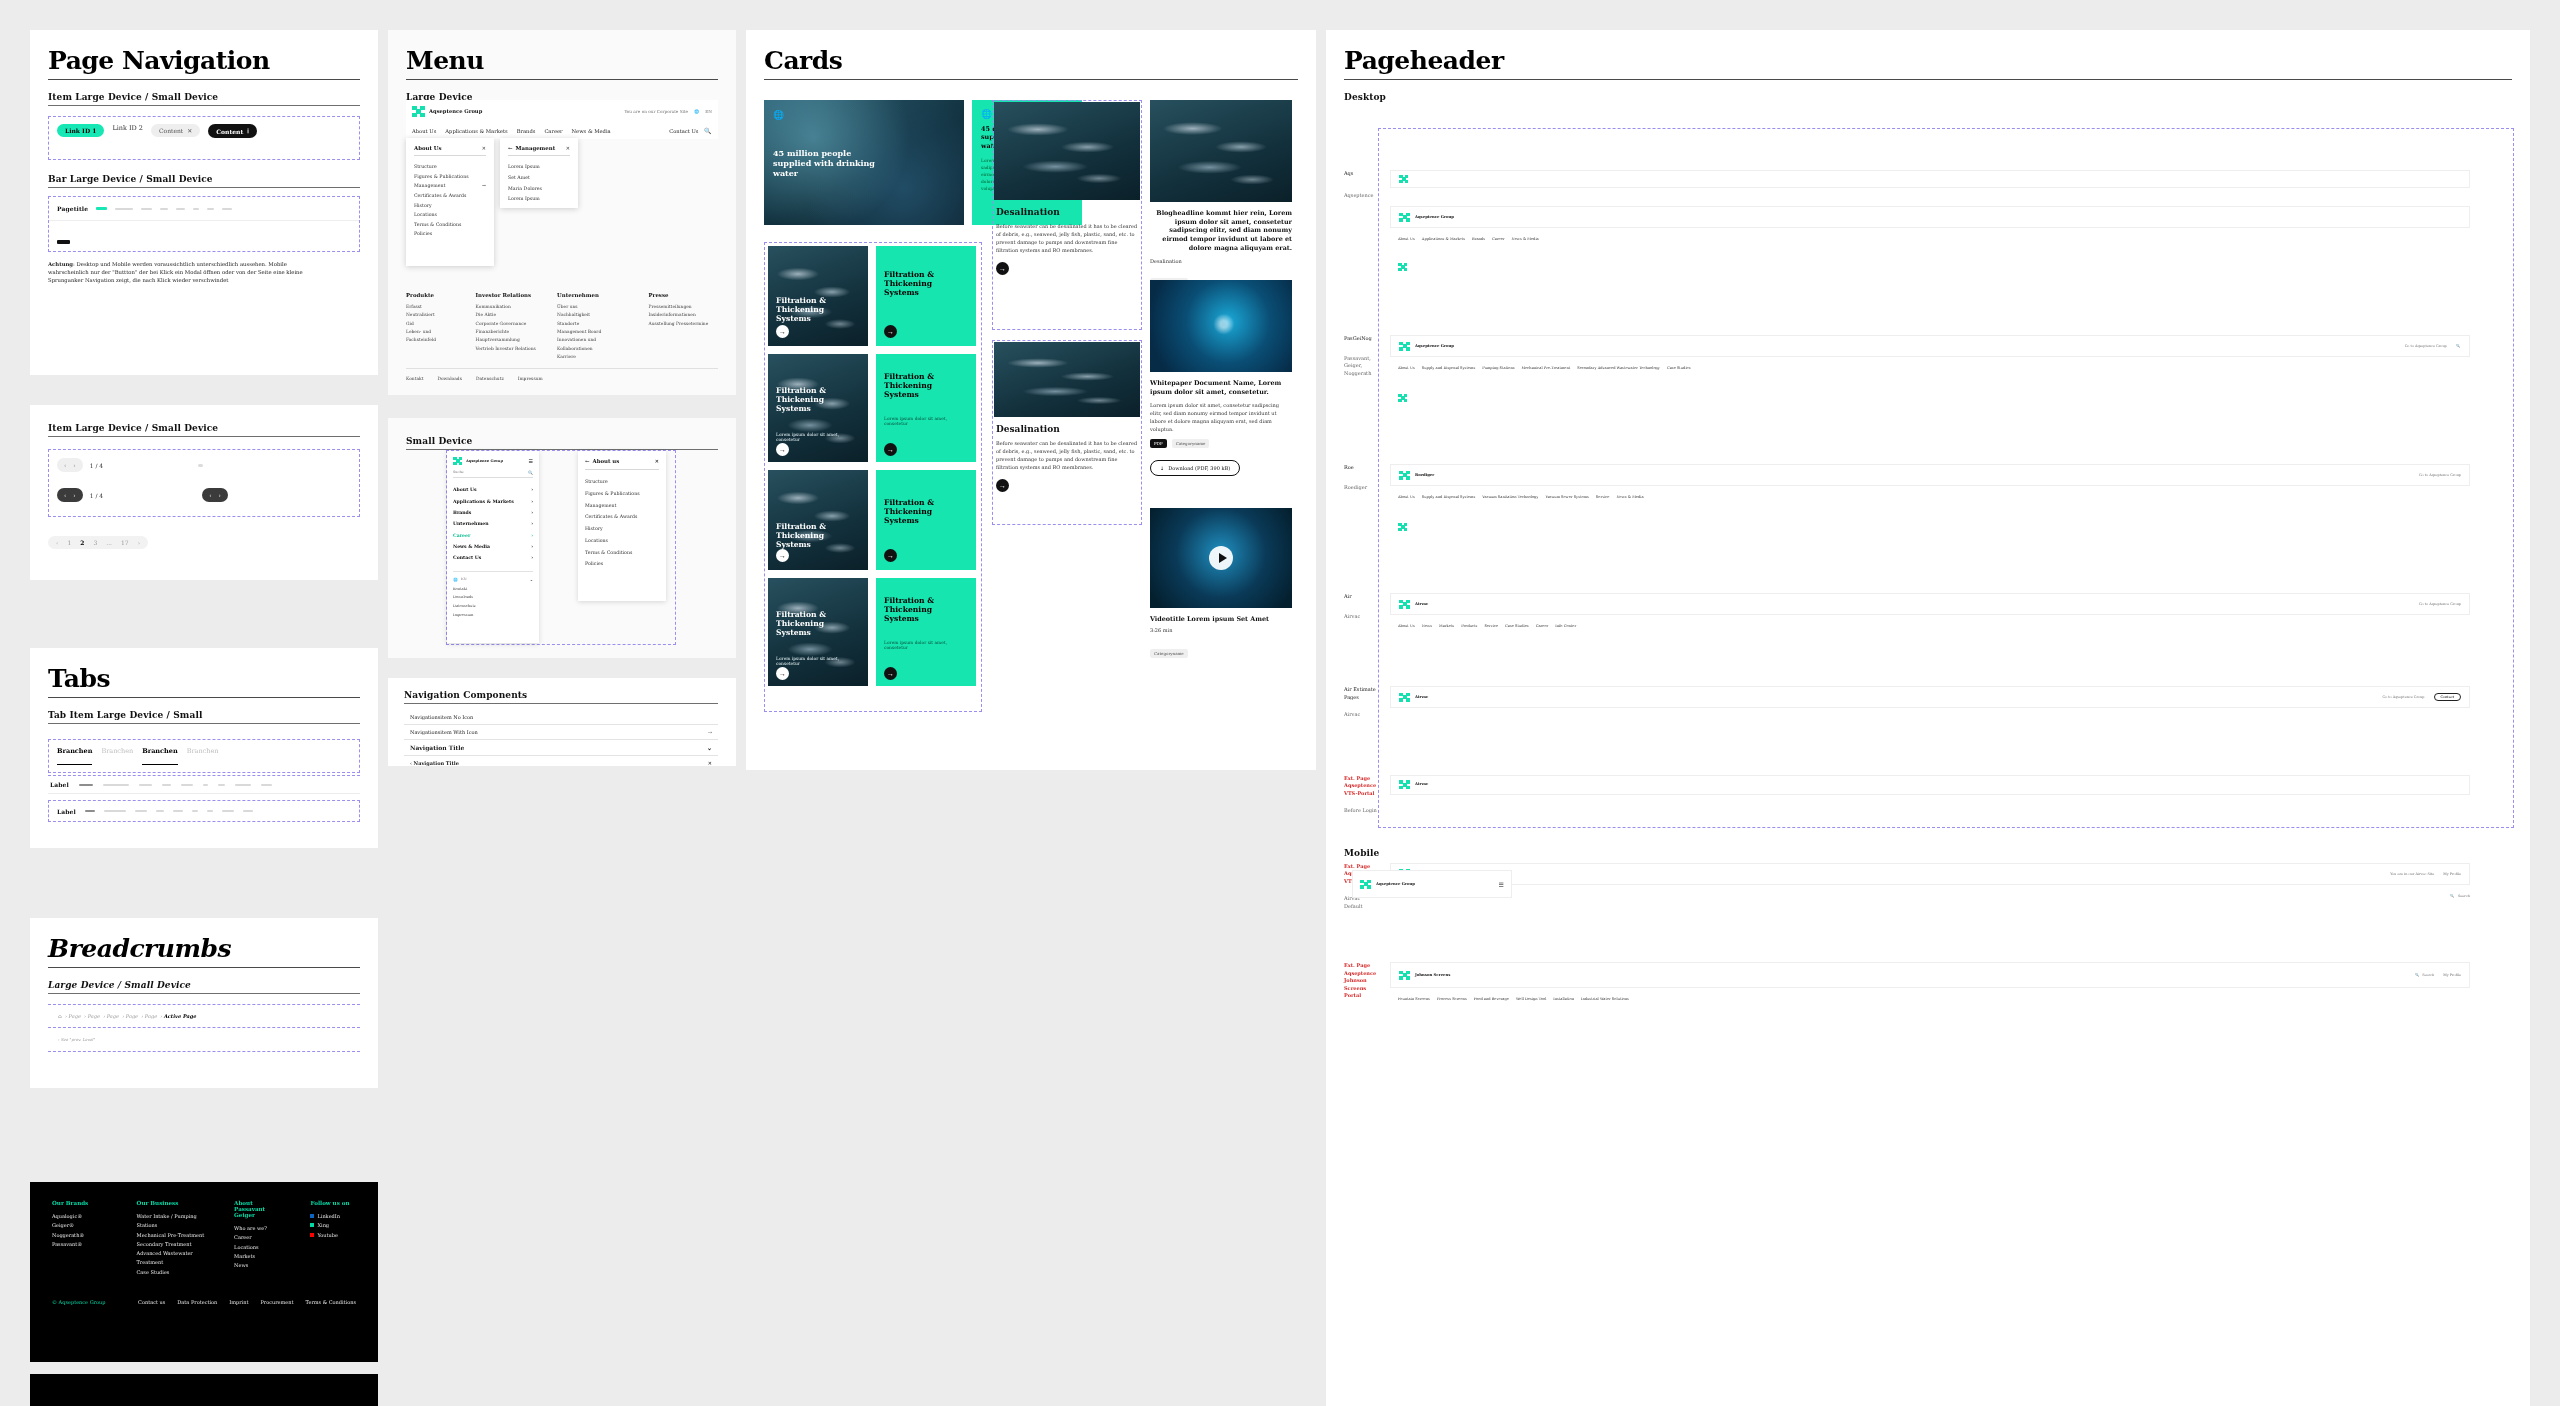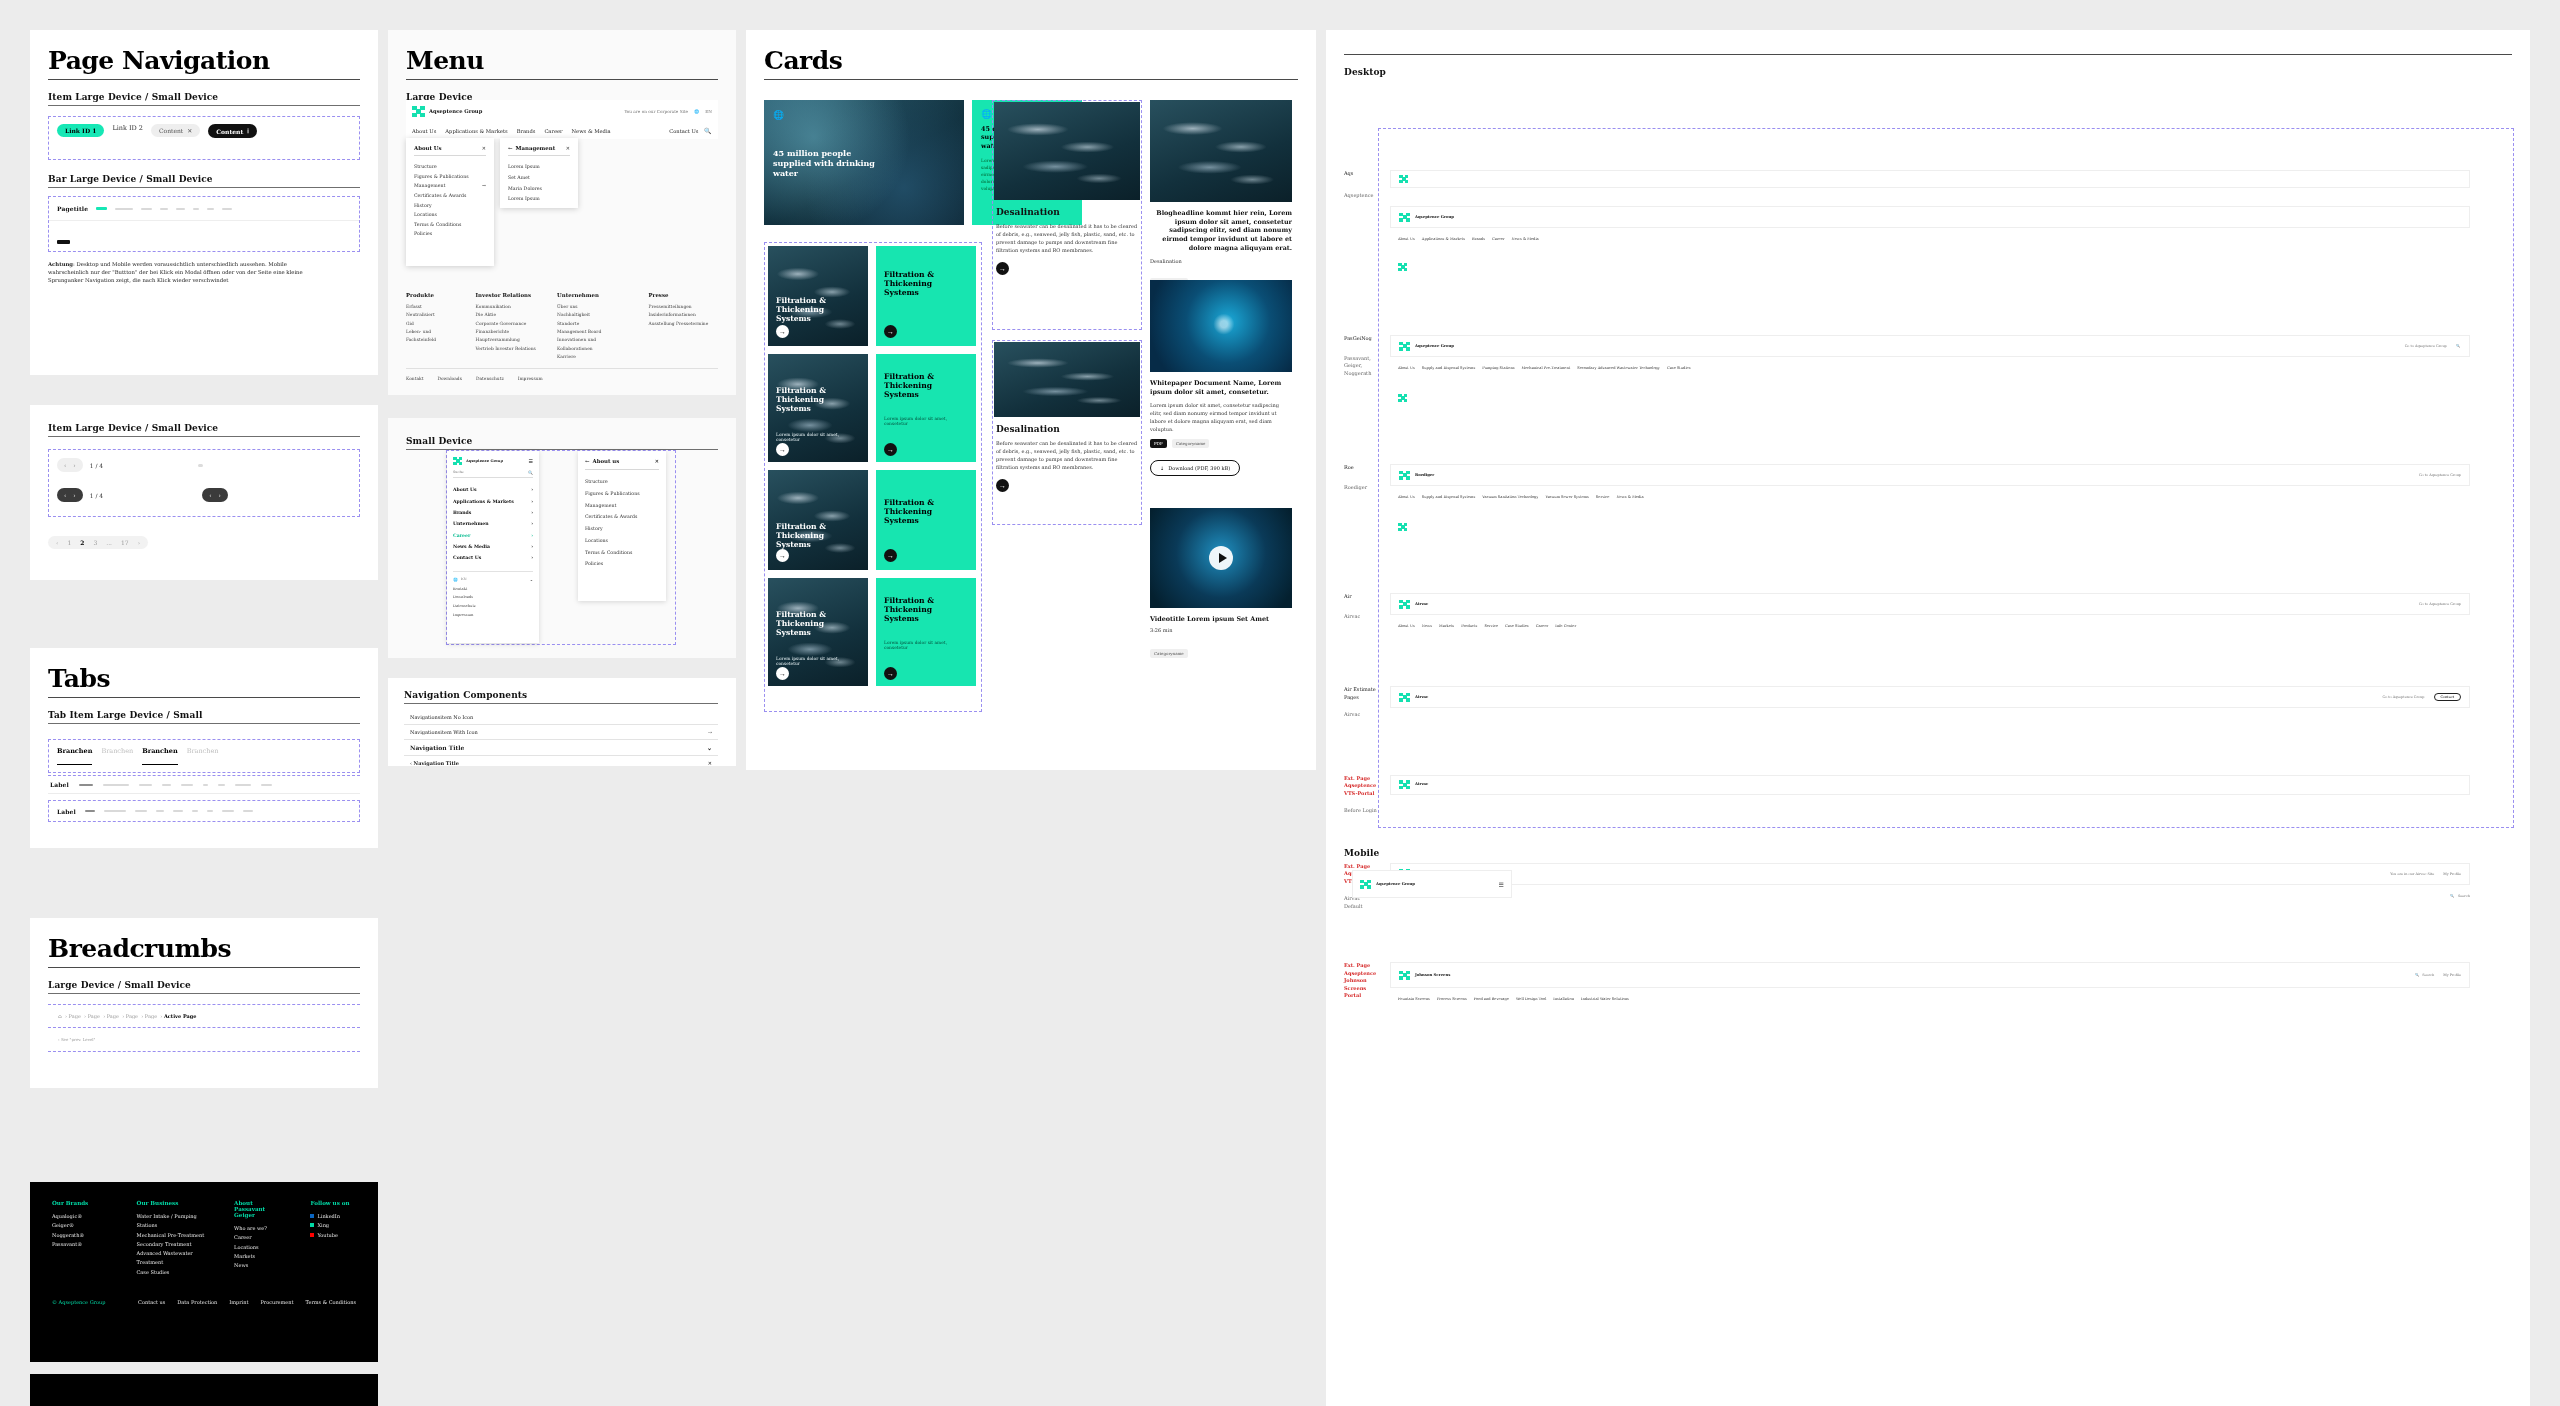--- a/index.html
+++ b/index.html
@@ -264,21 +264,21 @@
           <span class="bar-ghost" style="width:10px"></span>
         <span class="bar-ghost" style="width:6px"></span>
           <span class="bar-ghost" style="width:6px"></span>
         <span class="bar-ghost" style="width:12px"></span>
           <span class="bar-ghost" style="width:10px"></span>
       </div>
     </div>
   </div>
 
   <div class="frame" id="col1-bc">
-    <div style="padding:18px;">
+    <div style="padding:18px;font-style:italic;">
       <div class="frame-title h1">Breadcrumbs</div>
       <div class="rule" style="margin-top:6px;"></div>
       <div class="sub-label" style="margin-top:12px;">Large Device / Small Device</div>
       <div class="rule-thin" style="margin-top:3px;"></div>
 
       <div class="dashline" style="margin-top:10px;"></div>
       <div class="bcrumb" style="padding:8px 10px;">
         <span>⌂</span>
         <span>&nbsp;›&nbsp;</span><span>Page</span>
         <span>&nbsp;›&nbsp;</span><span>Page</span>
@@ -725,20 +725,21 @@
       <div class="teal" style="height:108px;position:relative;">
         <div style="position:absolute;left:8px;top:18px;right:10px;font-family:'DejaVu Serif',serif;font-weight:700;font-size:7.6px;line-height:1.2;color:#000;">Filtration &amp; Thickening Systems</div>
         <div style="position:absolute;left:8px;top:62px;right:10px;font-size:4.4px;color:#04543f;font-family:'DejaVu Serif',serif;">Lorem ipsum dolor sit amet, consetetur</div>
         <div class="arrow-btn" style="position:absolute;left:8px;bottom:6px;">→</div>
       </div>
     </div>
   </div>
 
   <div class="frame" id="col4">
     <div style="padding:18px;">
+      <div class="frame-title h1">Pageheader</div>
       <div class="rule" style="margin-top:6px;"></div>
       <div class="sub-label" style="margin-top:12px;">Desktop</div>
     </div>
 
     <div class="dashbox" style="position:absolute;left:52px;top:98px;width:1136px;height:700px;"></div>
 
     <div style="position:absolute;left:18px;top:140px;width:1170px;">
 
       <div style="display:flex;gap:10px;margin-bottom:60px;">
         <div style="width:36px;">

